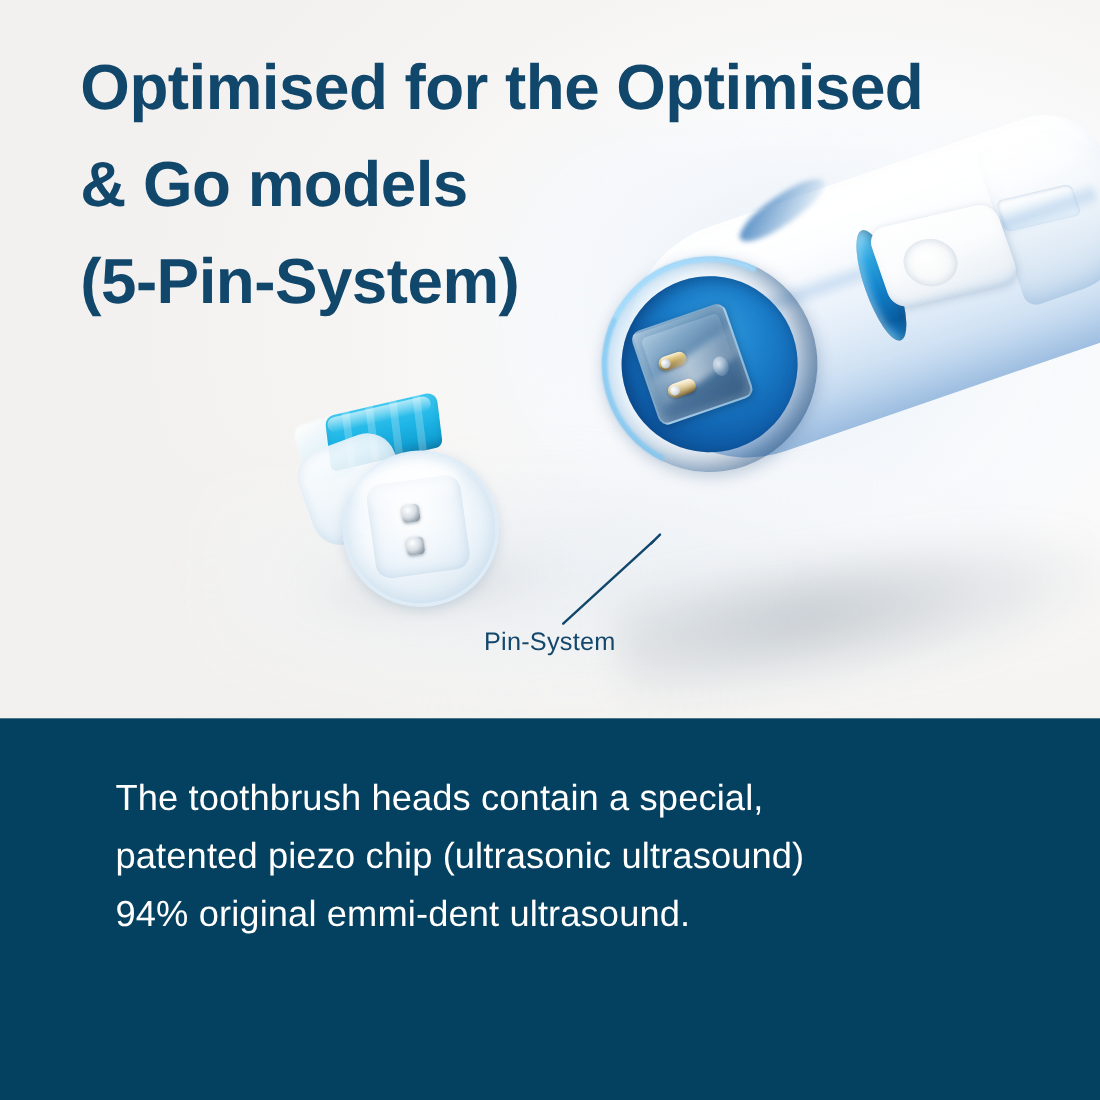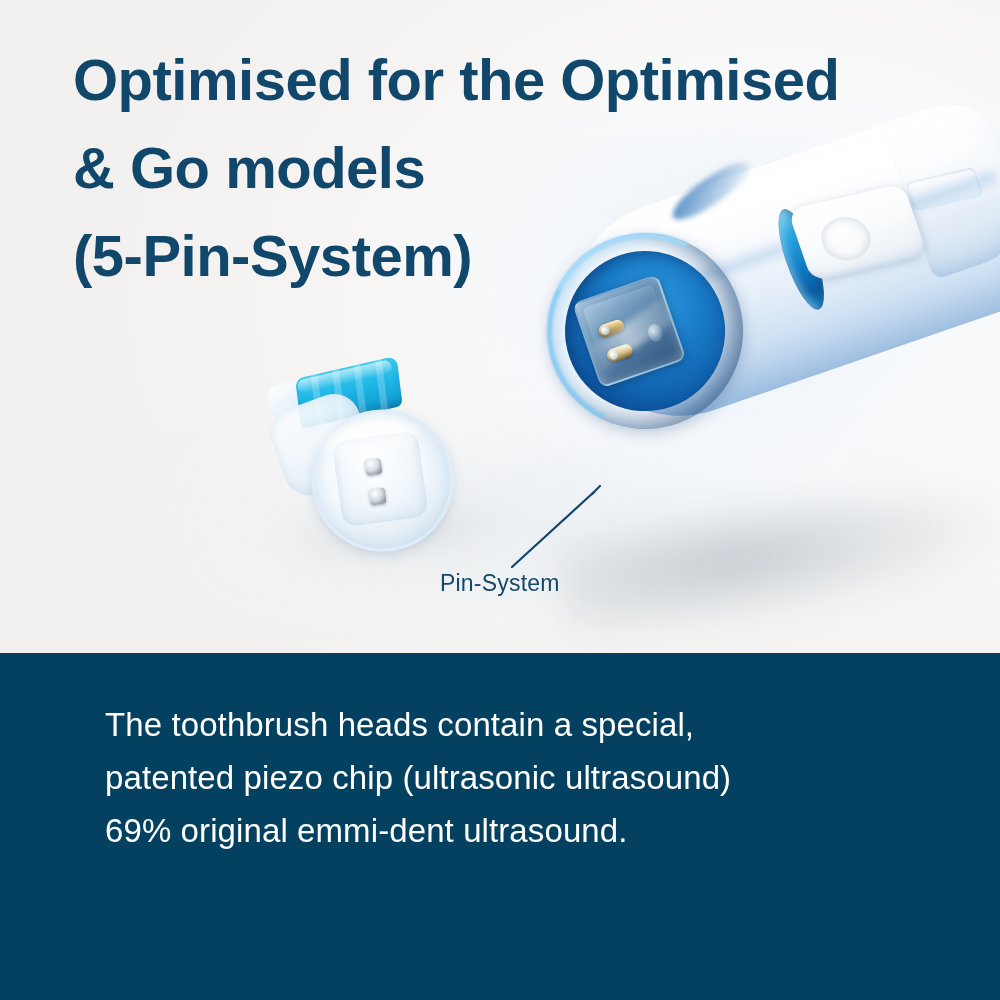--- a/index.html
+++ b/index.html
@@ -549,17 +549,17 @@
       <span class="hl-line">Optimised for the Optimised</span>
       <span class="hl-line">&amp; Go models</span>
       <span class="hl-line">(5-Pin-System)</span>
     </div>
   </div>
 
   <div class="bottom-panel">
     <div class="body-copy">
       <span class="bc-line">The toothbrush heads contain a special,</span>
       <span class="bc-line">patented piezo chip (ultrasonic ultrasound)</span>
-      <span class="bc-line">69% original emmi-dent ultrasound.</span>
+      <span class="bc-line">94% original emmi-dent ultrasound.</span>
     </div>
   </div>
 
 </div>
 
 </body></html>

